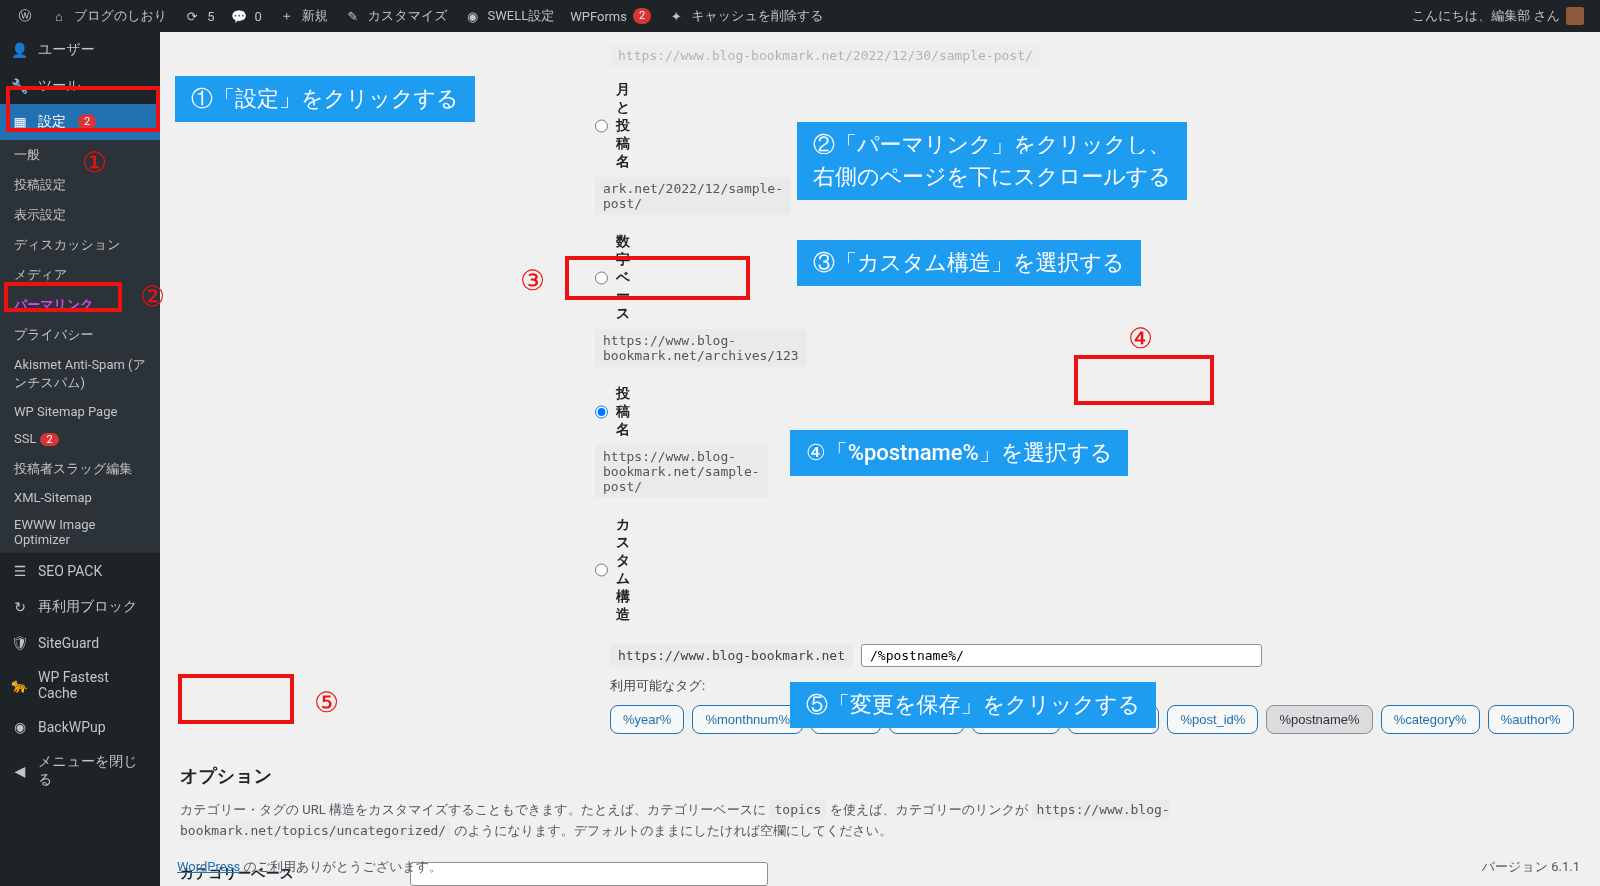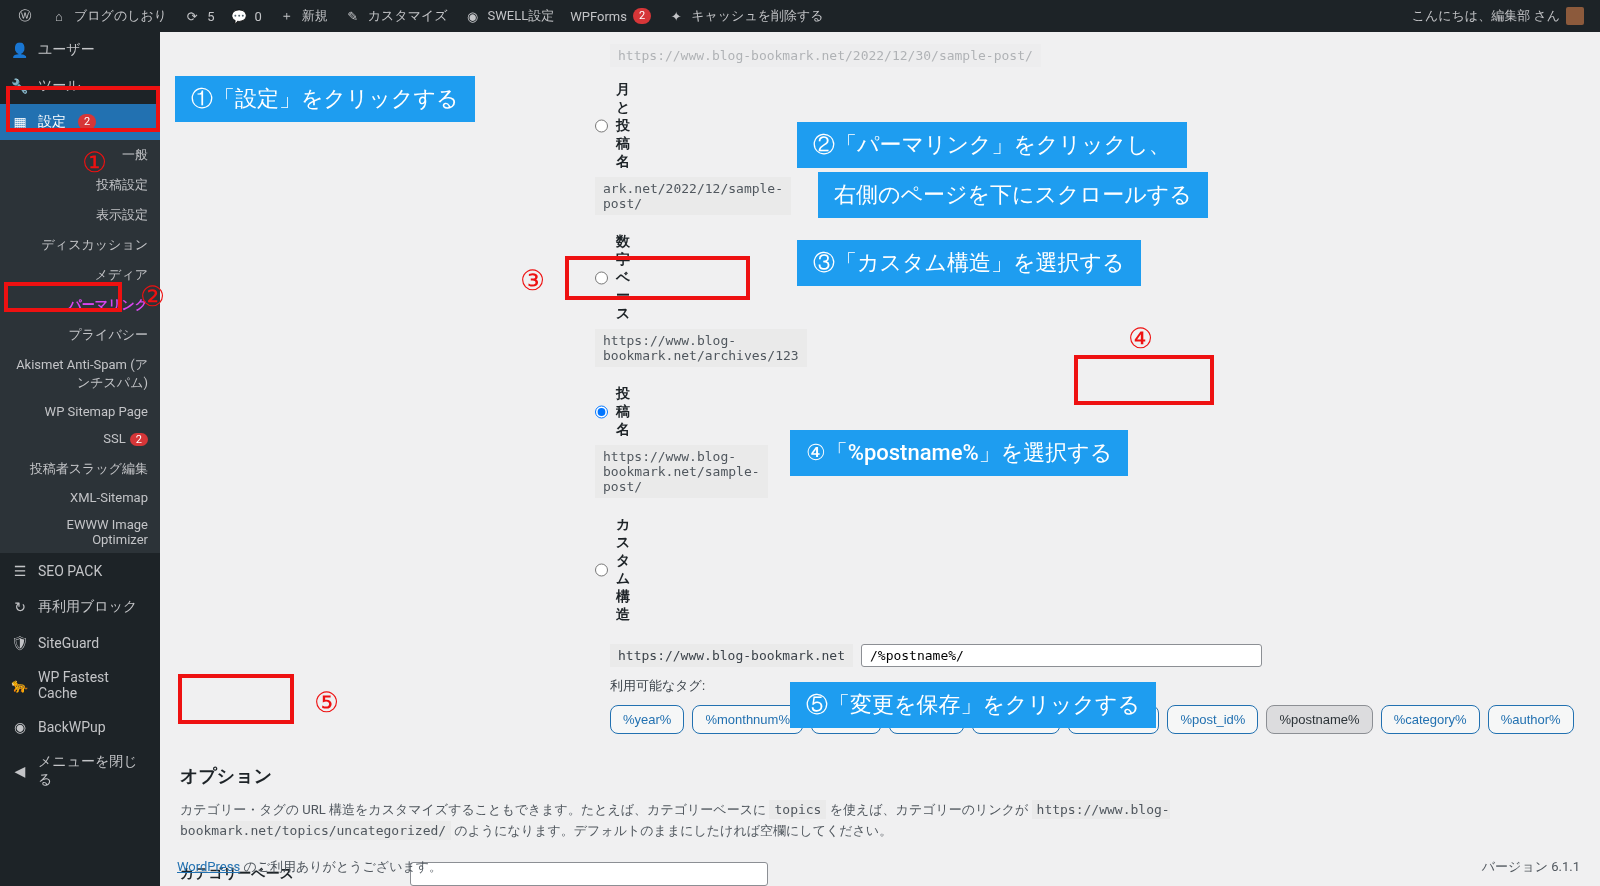--- a/index.html
+++ b/index.html
@@ -10,21 +10,21 @@
 .admin-bar .ab-item { display: flex; align-items: center; padding: 0 8px; height: 32px; cursor: pointer; gap: 6px; }
 .admin-bar .ab-right { margin-left: auto; display: flex; align-items: center; }
 .admin-bar .badge { background: #d63638; color: #fff; border-radius: 10px; padding: 0 6px; font-size: 11px; line-height: 16px; }
 .ab-icon { display: inline-flex; align-items: center; justify-content: center; width: 18px; height: 18px; }
 .avatar { width: 18px; height: 18px; background: #8c5a3c; border-radius: 2px; display: inline-block; }
 
 
 .sidebar { position: absolute; left: 0; top: 32px; bottom: 0; width: 160px; background: #1d2327; color: #c3c4c7; overflow-y: auto; }
 .sidebar .menu-item { display: flex; align-items: center; padding: 8px 10px; gap: 8px; cursor: pointer; font-size: 14px; }
 .sidebar .menu-item.current { background: #2271b1; color: #fff; }
-.sidebar .submenu { background: #2c3338; text-align: right; }
+.sidebar .submenu { background: #2c3338; }
 .sidebar .submenu .sub-item { padding: 6px 12px 6px 14px; font-size: 13px; cursor: pointer; color: #c3c4c7; }
 .sidebar .submenu .sub-item.current { color: #d946ef; font-weight: 600; }
 .sidebar .badge-small { background: #d63638; color: #fff; border-radius: 9px; padding: 0 6px; font-size: 11px; line-height: 16px; margin-left: 4px; }
 .menu-icon { width: 20px; height: 20px; display: inline-flex; align-items: center; justify-content: center; flex-shrink: 0; }
 
 
 .main { position: absolute; left: 160px; top: 32px; right: 0; bottom: 0; background: #f0f0f1; padding: 0 20px 20px; overflow: hidden; }
 .radio-col { width: 430px; padding-left: 415px; flex-shrink: 0; }
 .radio-label { display: flex; align-items: center; gap: 8px; font-size: 14px; font-weight: 600; color: #1d2327; }
 .radio-label input[type=radio] { width: 16px; height: 16px; }
@@ -229,21 +229,21 @@
 </div>
 
 <div class="red-box" style="left:6px; top:86px; width:154px; height:46px;"></div>
 <div class="red-box" style="left:4px; top:282px; width:118px; height:30px;"></div>
 <div class="red-box" style="left:565px; top:256px; width:185px; height:44px;"></div>
 <div class="red-box" style="left:1074px; top:355px; width:140px; height:50px;"></div>
 <div class="red-box" style="left:178px; top:674px; width:116px; height:50px;"></div>
 
 <div class="anno" style="left:175px; top:76px;text-align:center;">①「設定」をクリックする</div>
 <div class="anno" style="left:797px; top:122px;">②「パーマリンク」をクリックし、</div>
-<div class="anno" style="left:797px; top:172px;margin-left:21px;">右側のページを下にスクロールする</div>
+<div class="anno" style="left:797px; top:154px;">右側のページを下にスクロールする</div>
 <div class="anno" style="left:797px; top:240px;">③「カスタム構造」を選択する</div>
 <div class="anno" style="left:790px; top:430px;">④「%postname%」を選択する</div>
 <div class="anno" style="left:790px; top:682px;">⑤「変更を保存」をクリックする</div>
 
 <div class="anno-num" style="left:82px; top:146px;">①</div>
 <div class="anno-num" style="left:140px; top:280px;">②</div>
 <div class="anno-num" style="left:520px; top:264px;">③</div>
 <div class="anno-num" style="left:1128px; top:322px;">④</div>
 <div class="anno-num" style="left:314px; top:686px;">⑤</div>
 

